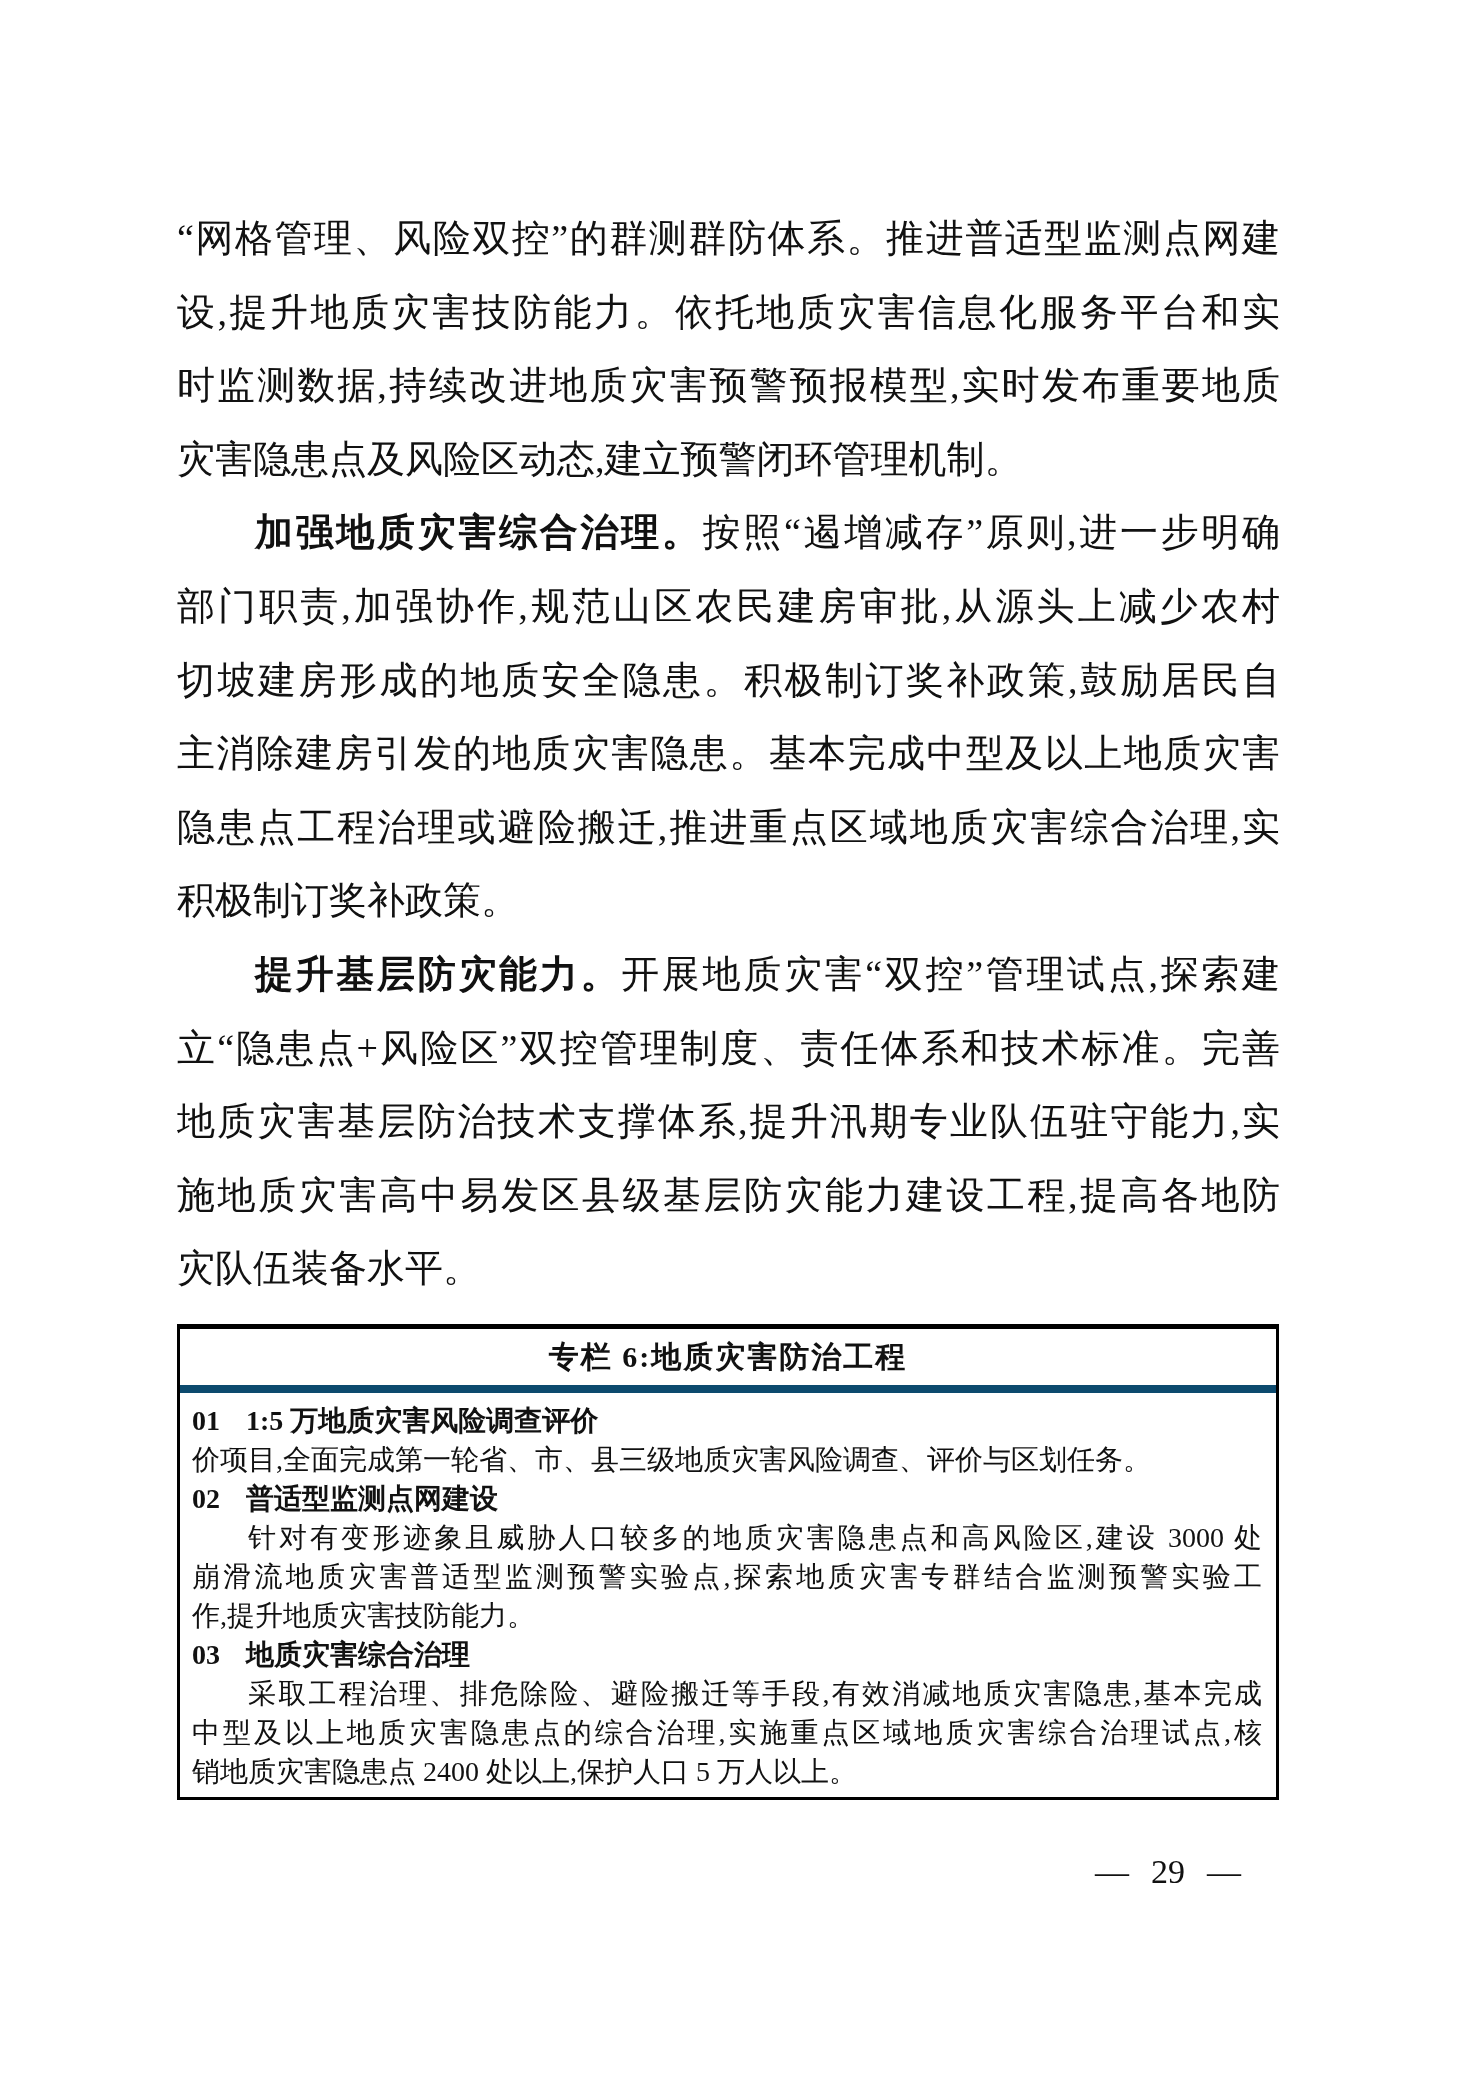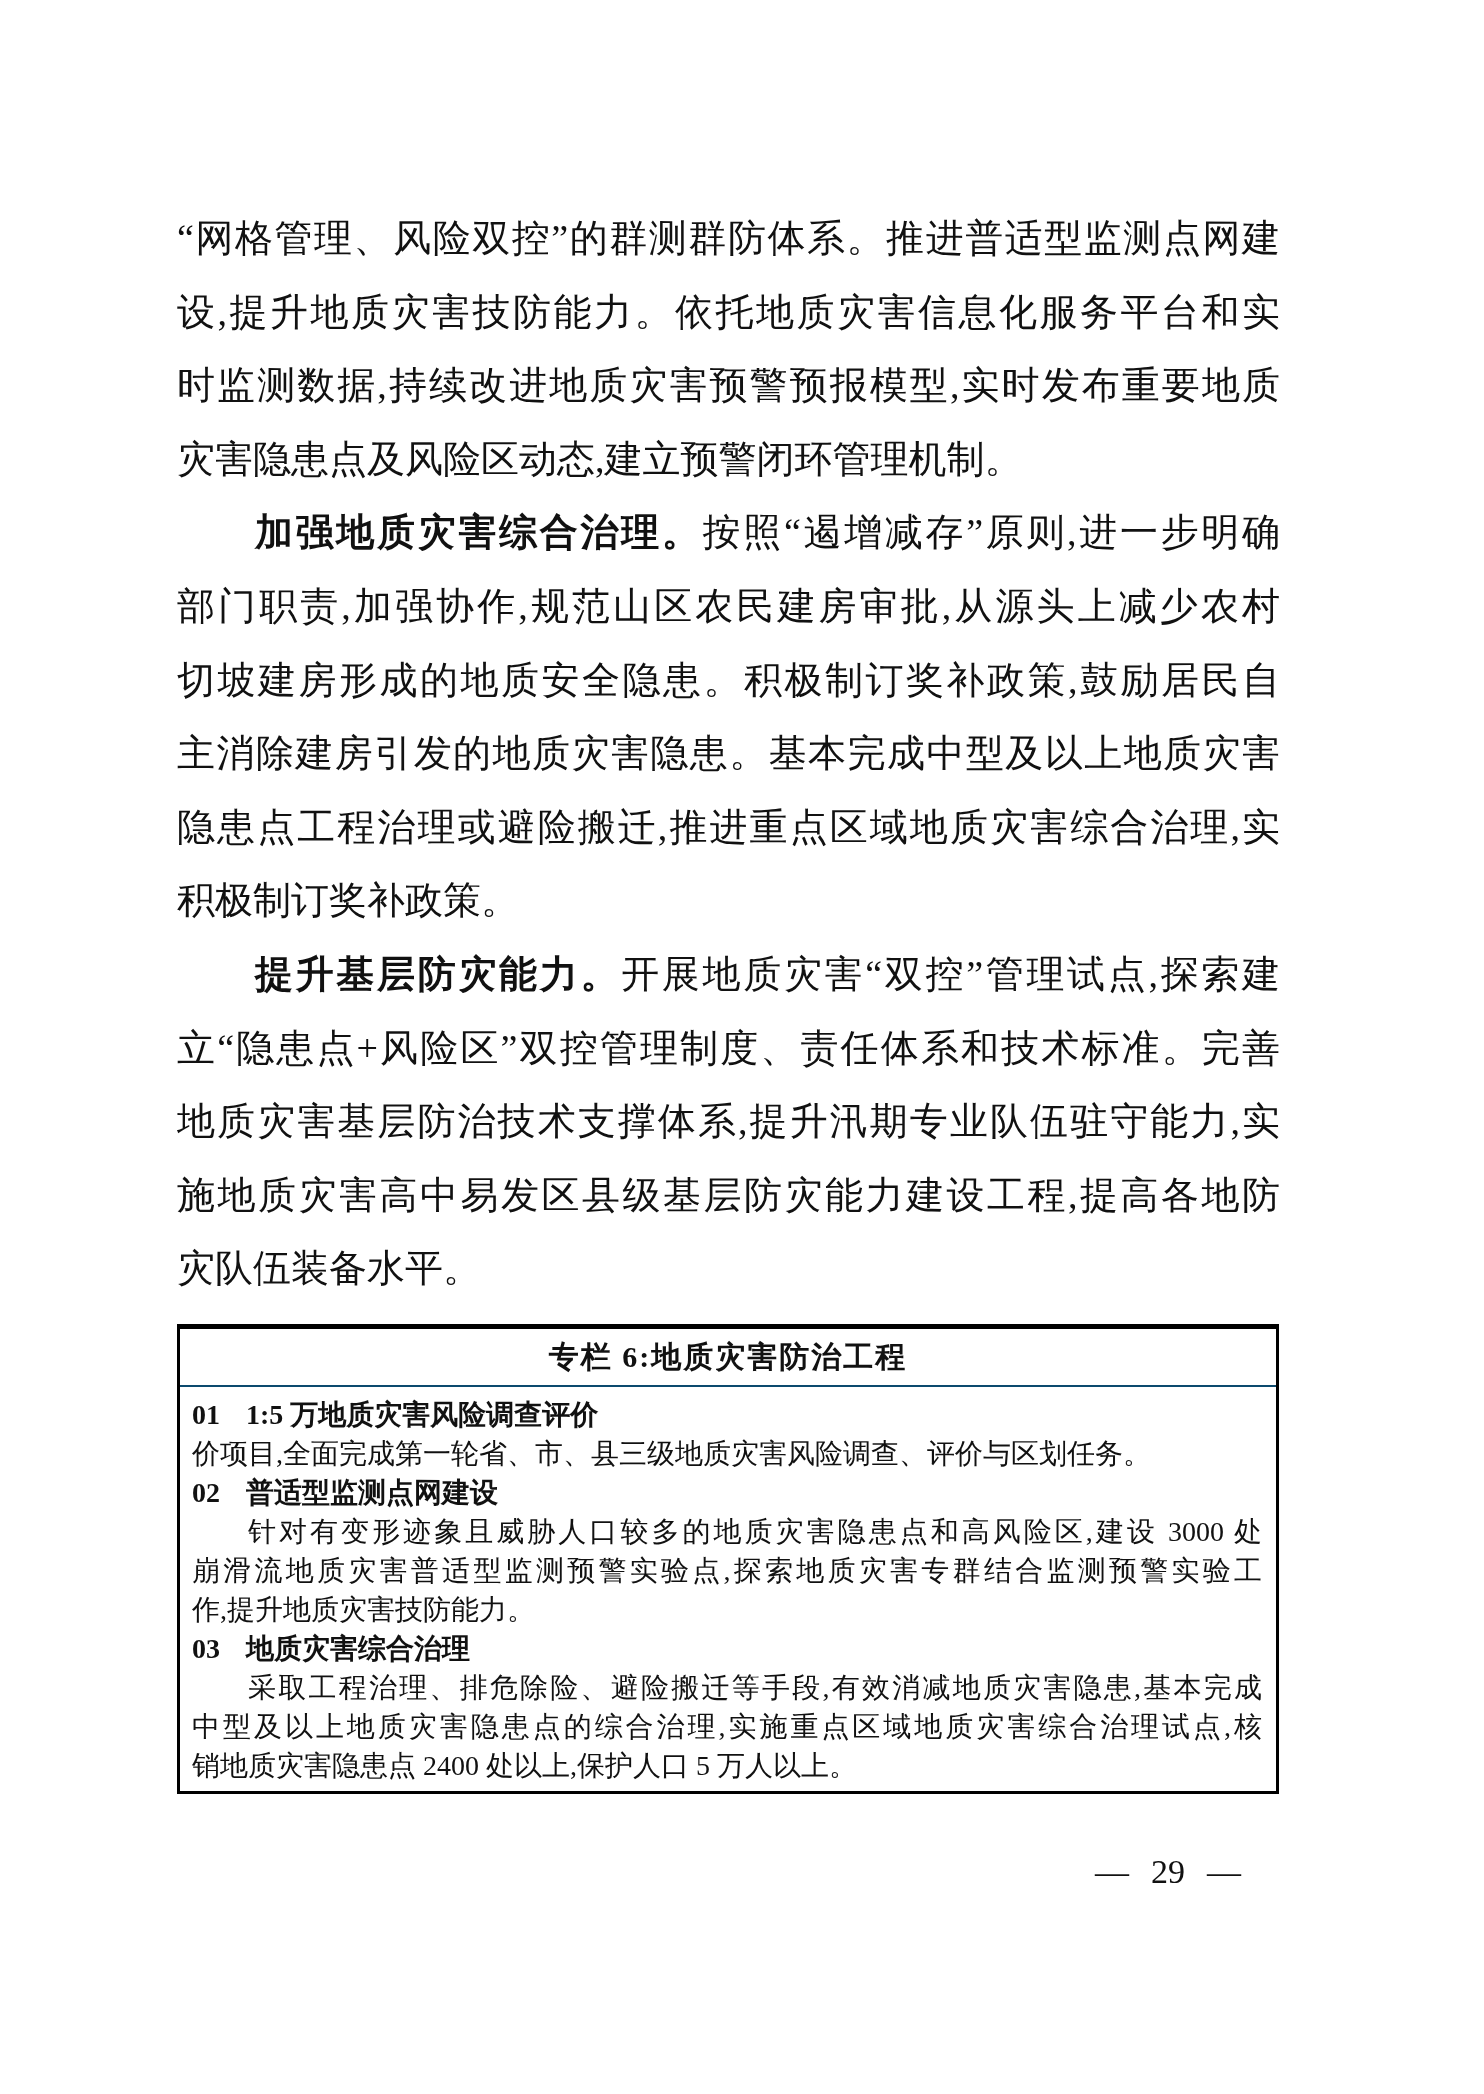--- a/index.html
+++ b/index.html
@@ -46,21 +46,21 @@
     position: absolute;
     left: 177px;
     top: 1324px;
     width: 1102px;
     box-sizing: border-box;
     border: 3px solid #000000;
     border-top-width: 5px;
     background: #ffffff;
   }
   .panel-header {
-    border-bottom: 2px solid #0c4a6e;
+    border-bottom: 8px solid #0c4a6e;
     text-align: center;
     font-weight: bold;
     font-size: 30px;
     line-height: 56px;
     height: 56px;
     letter-spacing: 2px;
   }
   .panel-body {
     padding: 8px 14px 6px 12px;
     font-size: 28px;

